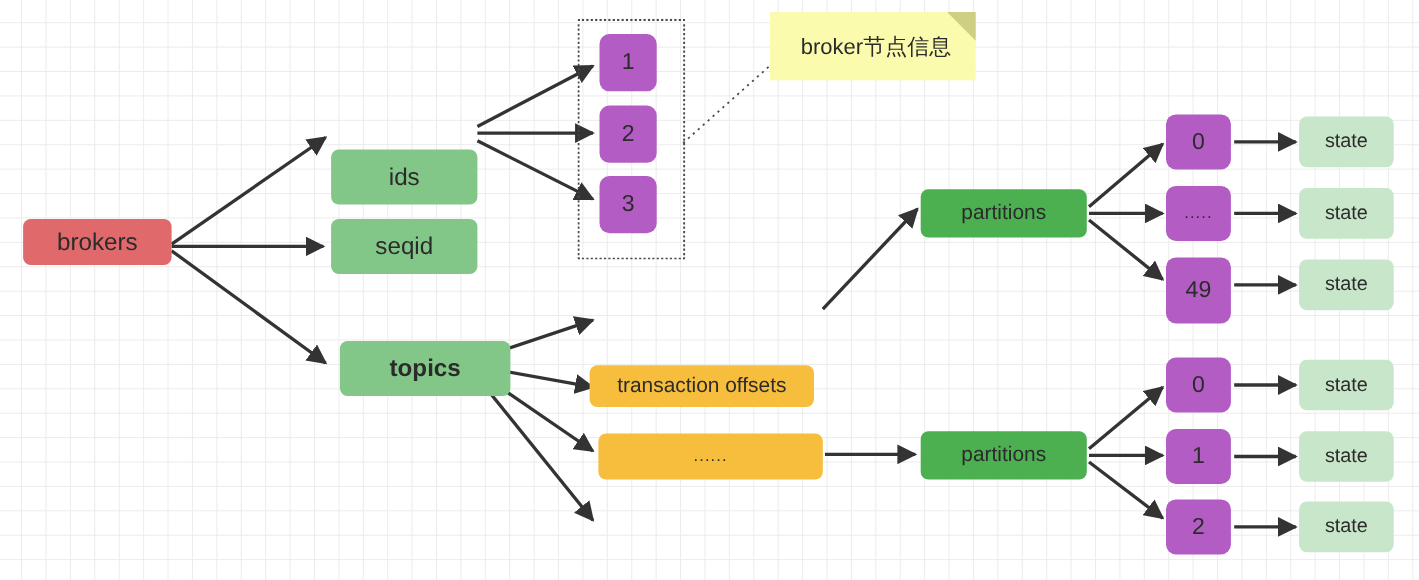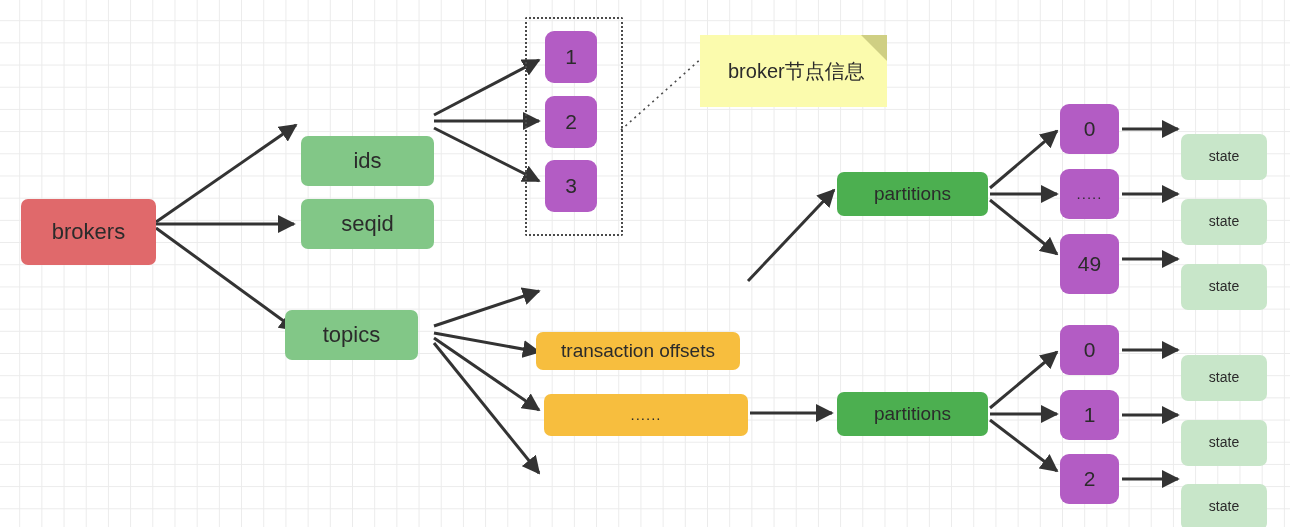--- a/index.html
+++ b/index.html
@@ -43,22 +43,21 @@
   .n-purple{
     background:#b35cc4;border-radius:9px;
     font-size:21px;
   }
   .n-amber{
     background:#f7be3e;border-radius:7px;
     font-size:19px;
   }
   .n-state{
     background:#c8e6c9;border-radius:7px;
-    font-size:14px;
-    margin-top:28px;
+    font-size:18px;
   }
   .n-dots{font-size:15px;letter-spacing:1px;}
   .group-box{
     position:absolute;
     border:2px dotted #4a4a4a;
     border-radius:2px;
     background:transparent;
   }
   .note{
     position:absolute;
@@ -120,47 +119,47 @@
       <path d="M 1122 259 L 1178 259"></path>
 
       <path d="M 1122 350 L 1178 350"></path>
       <path d="M 1122 415 L 1178 415"></path>
       <path d="M 1122 479 L 1178 479"></path>
     </g>
 
     <path d="M 621 130 L 703 57" stroke="#4a4a4a" stroke-width="1.6" stroke-dasharray="2 4" fill="none"></path>
   </svg>
 
-  <div class="node n-root" style="left:21px;top:199px;width:135px;height:66px;">
+  <div class="node n-root" style="left:21px;top:199px;width:135px;height:42px;">
     <span>brokers</span>
   </div>
 
   <div class="node n-green" style="left:301px;top:96px;width:133px;height:50px;margin-top:40px;">
     <span>ids</span>
   </div>
   <div class="node n-green" style="left:301px;top:199px;width:133px;height:50px;">
     <span>seqid</span>
   </div>
-  <div class="node n-green" style="left:285px;top:310px;width:133px;height:50px;">
+  <div class="node n-green" style="left:309px;top:310px;width:155px;height:50px;font-weight:bold;">
     <span>topics</span>
   </div>
 
   <div class="group-box" style="left:525px;top:17px;width:94px;height:215px;"></div>
 
   <div class="node n-purple" style="left:545px;top:31px;width:52px;height:52px;">
     <span>1</span>
   </div>
   <div class="node n-purple" style="left:545px;top:96px;width:52px;height:52px;">
     <span>2</span>
   </div>
   <div class="node n-purple" style="left:545px;top:160px;width:52px;height:52px;">
     <span>3</span>
   </div>
 
-  <div class="note" style="left:700px;top:35px;width:187px;height:72px;">
+  <div class="note" style="left:700px;top:11px;width:187px;height:62px;">
     <span>broker节点信息</span>
     <span class="note-fold"></span>
   </div>
 
   <div class="node n-amber" style="left:536px;top:332px;width:204px;height:38px;">
     <span>transaction offsets</span>
   </div>
   <div class="node n-amber n-dots" style="left:544px;top:394px;width:204px;height:42px;">
     <span>......</span>
   </div>

